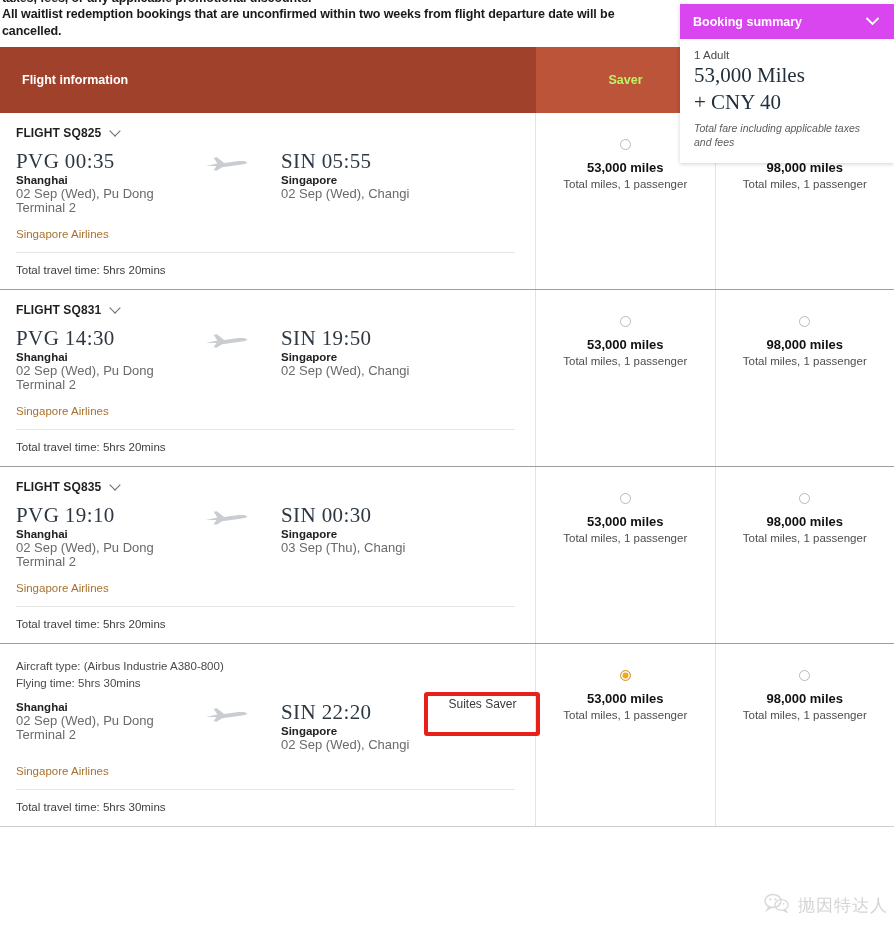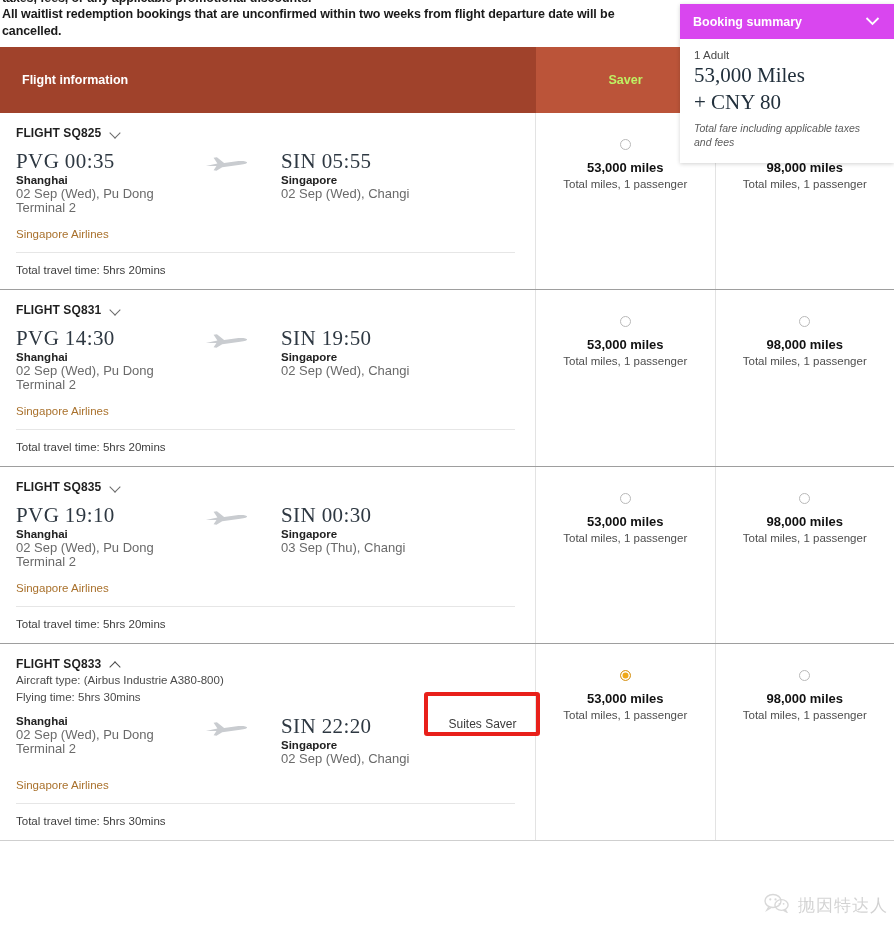--- a/index.html
+++ b/index.html
@@ -111,21 +111,20 @@
     padding-top: 26px;
   }
   .cell-fare:last-child { border-right: none; }
 
   .flight-no {
     font-size: 12px;
     font-weight: bold;
     color: #1f1f1f;
     letter-spacing: 0.1px;
     display: flex;
-    align-items: center;
     gap: 9px;
   }
   .chev {
     display: inline-block;
     width: 11px;
     height: 11px;
     position: relative;
   }
   .chev::before {
     content: "";
@@ -270,21 +269,21 @@
 
   
   .suites-box {
     position: absolute;
     left: 430px;
     top: 697px;
     width: 105px;
     height: 34px;
     background: #ffffff;
     display: flex;
-    align-items: flex-end;
+    align-items: flex-start;
     justify-content: center;
     font-size: 12px;
     color: #3a3a3a;
     z-index: 15;
     border-right: 1px solid #e3e3e3;
   }
   .suites-highlight {
     position: absolute;
     left: 424px;
     top: 692px;
@@ -436,24 +435,20 @@
           <div class="miles-sub">Total miles, 1 passenger</div>
         </div>
         <div class="cell-fare">
           <span class="radio"></span>
           <div class="miles">98,000 miles</div>
           <div class="miles-sub">Total miles, 1 passenger</div>
         </div>
       </div>
       <div class="row last">
         <div class="cell-info">
-          <div class="flight-no">
-            <span>FLIGHT SQ833</span>
-            <span class="chev up"></span>
-          </div>
           <div class="subline">Aircraft type: (Airbus Industrie A380-800)</div>
           <div class="subline">Flying time: 5hrs 30mins</div>
           <div class="legs">
             <div class="leg">
               <div class="leg-city">Shanghai</div>
               <div class="leg-detail">02 Sep (Wed), Pu Dong</div>
               <div class="leg-detail">Terminal 2</div>
             </div>
             <div class="plane"><svg viewBox="0 0 48 20" width="46" height="20" aria-hidden="true">
                 <path d="M2 13 L14 10.5 L10 4.5 L13.5 4 L21 10 L36 8 C41 7.6 45 8.4 45 9.6 C45 10.8 41 11.8 36 12 L19 14.5 L13 18 L10 17.5 L13 13.2 Z" fill="#c9ccd0"></path>
@@ -492,21 +487,21 @@
     <span>Booking summary</span>
     <span>
       <svg width="15" height="10" viewBox="0 0 15 10" aria-hidden="true">
         <path d="M1.5 2 L7.5 8 L13.5 2" fill="none" stroke="#ffffff" stroke-width="1.8"></path>
       </svg>
     </span>
   </div>
   <div class="booking-body">
     <div class="pax">1 Adult</div>
     <div class="fare-amt">53,000 Miles</div>
-    <div class="fare-amt">+ CNY 80</div>
+    <div class="fare-amt">+ CNY 40</div>
     <div class="fare-note">Total fare including applicable taxes and fees</div>
   </div>
 </div>
 
 <div class="watermark">
   <span>
     <svg width="26" height="20" viewBox="0 0 26 20" aria-hidden="true">
       <ellipse cx="9" cy="8" rx="8" ry="6.5" fill="none" stroke="#6b6b6b" stroke-width="1.4"></ellipse>
       <path d="M5 13.5 L3 17 L7 14.6" fill="none" stroke="#6b6b6b" stroke-width="1.4"></path>
       <circle cx="6.3" cy="6.4" r="1.1" fill="#6b6b6b"></circle>

